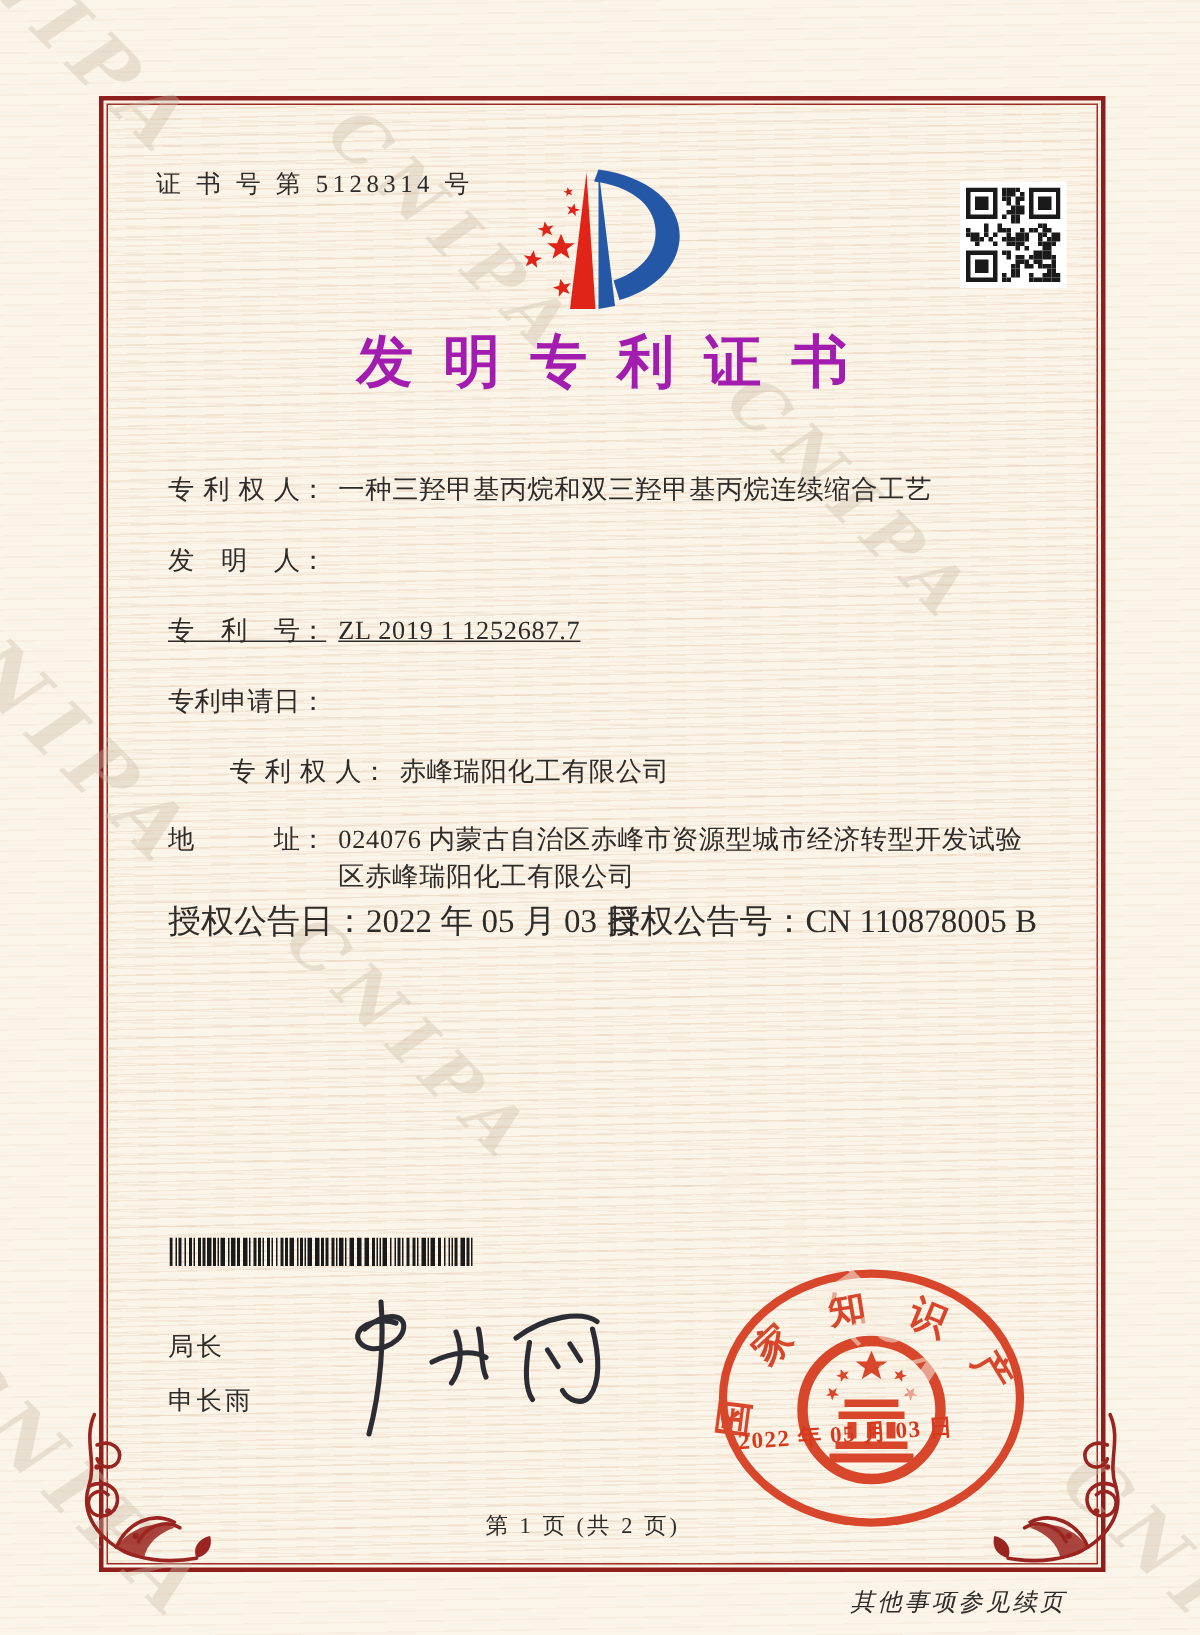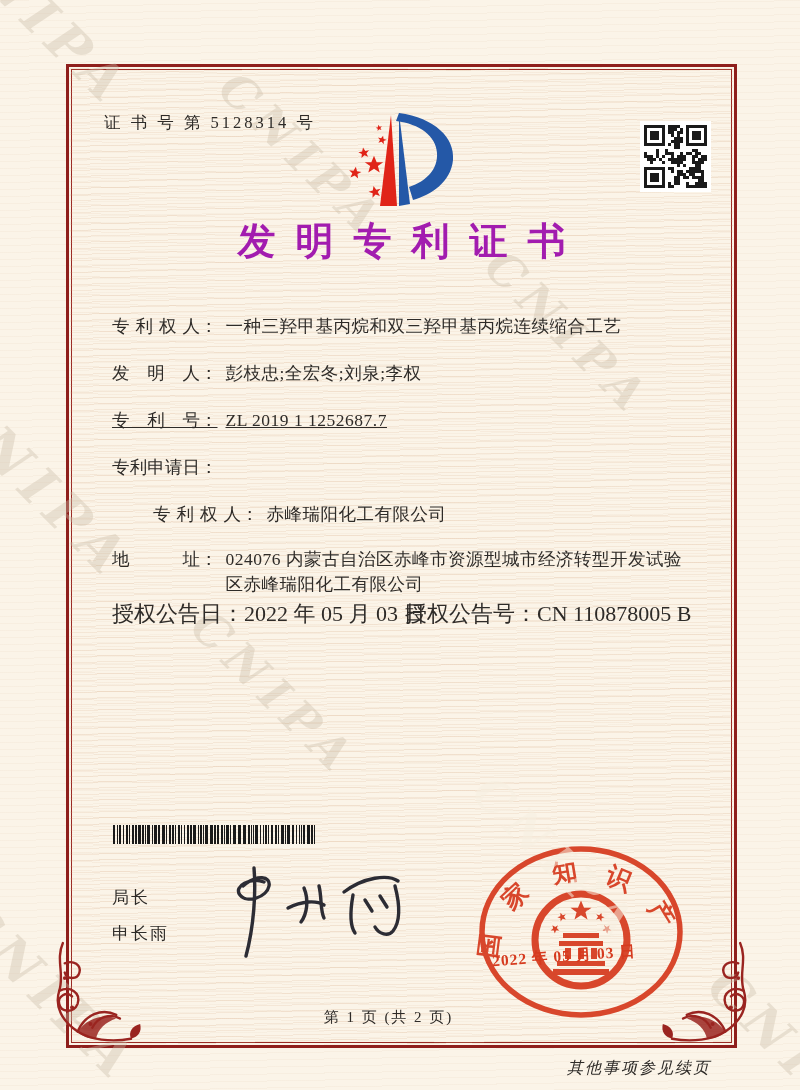--- a/index.html
+++ b/index.html
@@ -283,21 +283,20 @@
   <div class="z title">发明专利证书</div>
 
   <div class="z frow r1">
     <span class="flabel">专利权人</span>
       <span class="fcolon">：</span>
     <span class="fval">一种三羟甲基丙烷和双三羟甲基丙烷连续缩合工艺</span>
   </div>
   <div class="z frow r2">
     <span class="flabel">发明人</span>
       <span class="fcolon">：</span>
-    <span class="fval">彭枝忠;全宏冬;刘泉;李权</span>
   </div>
   <div class="z frow r3">
     <span class="flabel">专利号</span>
       <span class="fcolon">：</span>
     <span class="fval">ZL 2019 1 1252687.7</span>
   </div>
   <div class="z frow r4">
     <span class="flabel">专利申请日</span>
       <span class="fcolon">：</span>
   </div>

